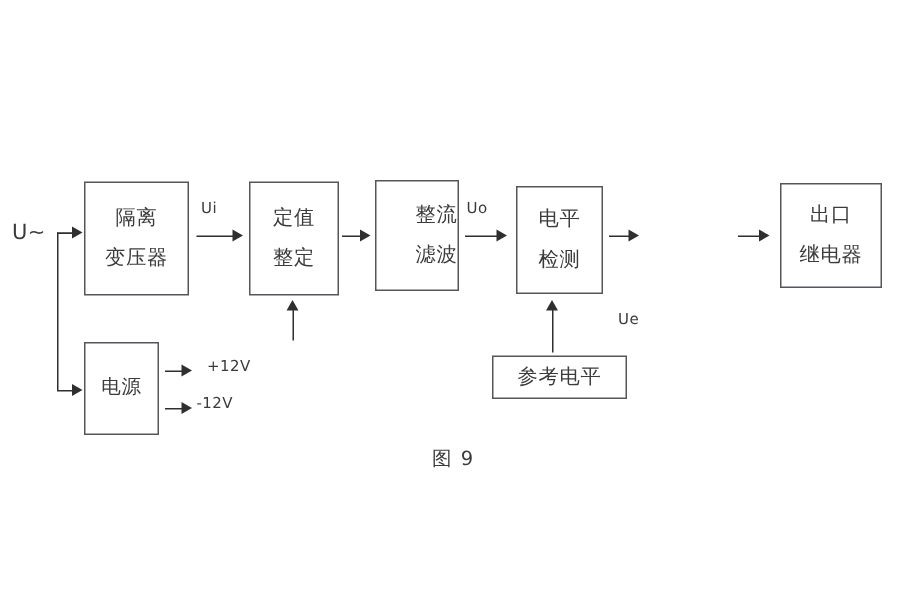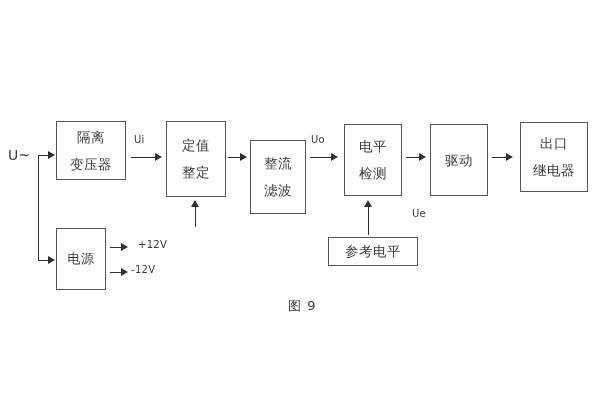--- a/index.html
+++ b/index.html
@@ -88,43 +88,40 @@
 
   <div class="hline" style="left:38px; top:155px; width:14px;"></div>
   <div class="vline" style="left:38px; top:155px; height:105px;"></div>
 
   <div class="hline" style="left:38px; top:155px; width:11px;"></div>
   <div class="ahead-r" style="left:48px; top:151px;"></div>
 
   <div class="hline" style="left:38px; top:260px; width:11px;"></div>
   <div class="ahead-r" style="left:48px; top:256px;"></div>
 
-  <div class="blk" style="left:56px; top:121px; width:70px; height:59px;">
+  <div class="blk" style="left:56px; top:121px; width:70px; height:76px;">
     <span class="ln">隔离</span>
     <span class="ln">变压器</span>
   </div>
 
   <div class="blk" style="left:166px; top:121px; width:60px; height:76px;">
     <span class="ln">定值</span>
     <span class="ln">整定</span>
   </div>
 
-  <div class="blk" style="left:250px; top:140px; width:56px; height:74px;">
+  <div class="blk" style="left:250px; top:120px; width:56px; height:74px;align-items:flex-end;">
     <span class="ln">整流</span>
     <span class="ln">滤波</span>
   </div>
 
   <div class="blk" style="left:344px; top:124px; width:58px; height:72px;">
     <span class="ln">电平</span>
     <span class="ln">检测</span>
   </div>
 
-  <div class="blk" style="left:430px; top:124px; width:58px; height:72px;">
-    <span class="ln">驱动</span>
-  </div>
 
   <div class="blk" style="left:520px; top:122px; width:68px; height:70px;">
     <span class="ln">出口</span>
     <span class="ln">继电器</span>
   </div>
 
   <div class="blk" style="left:56px; top:228px; width:50px; height:62px; font-size:13px;">
     <span class="ln">电源</span>
   </div>
 

